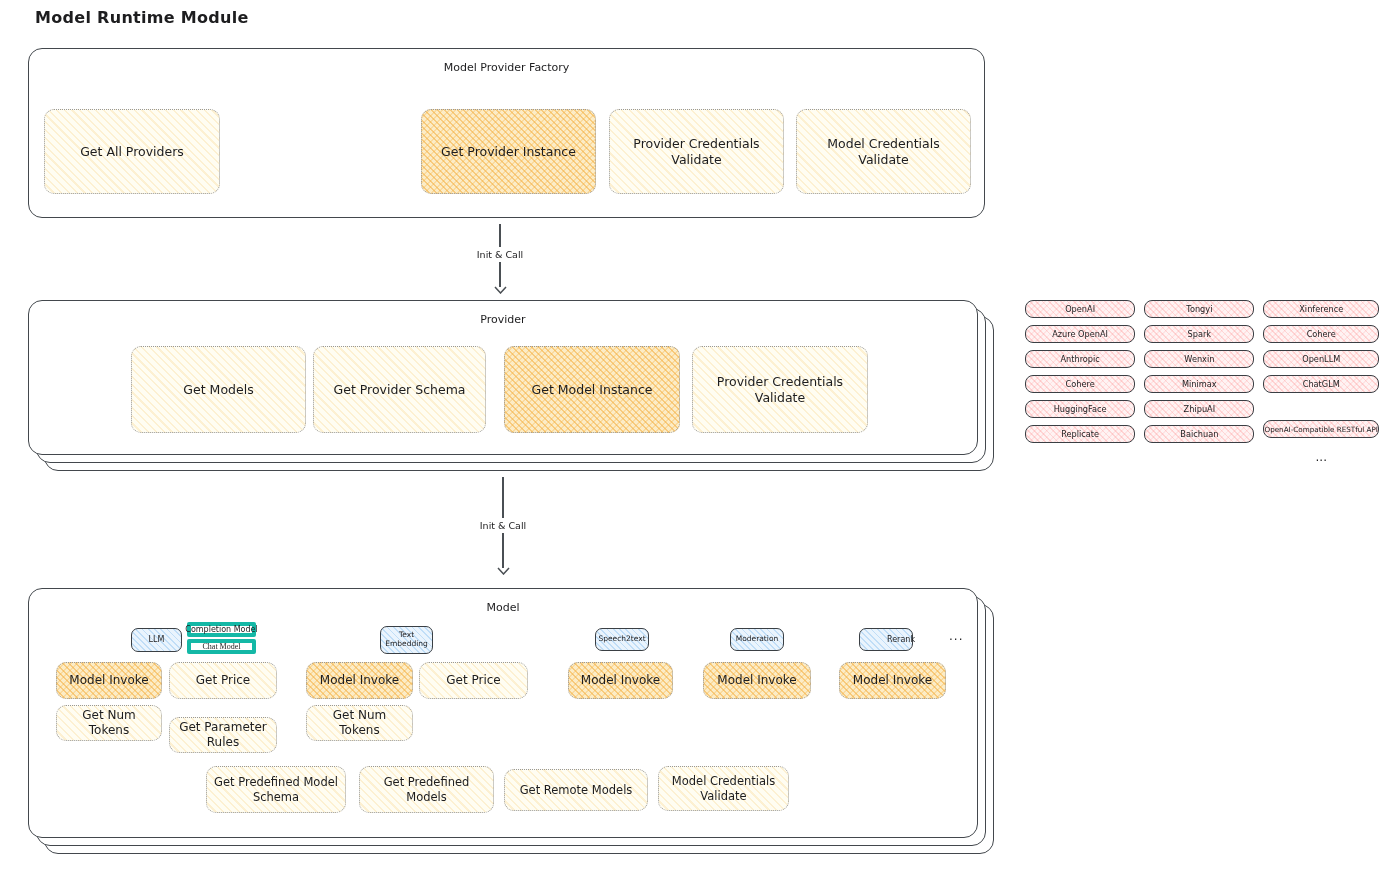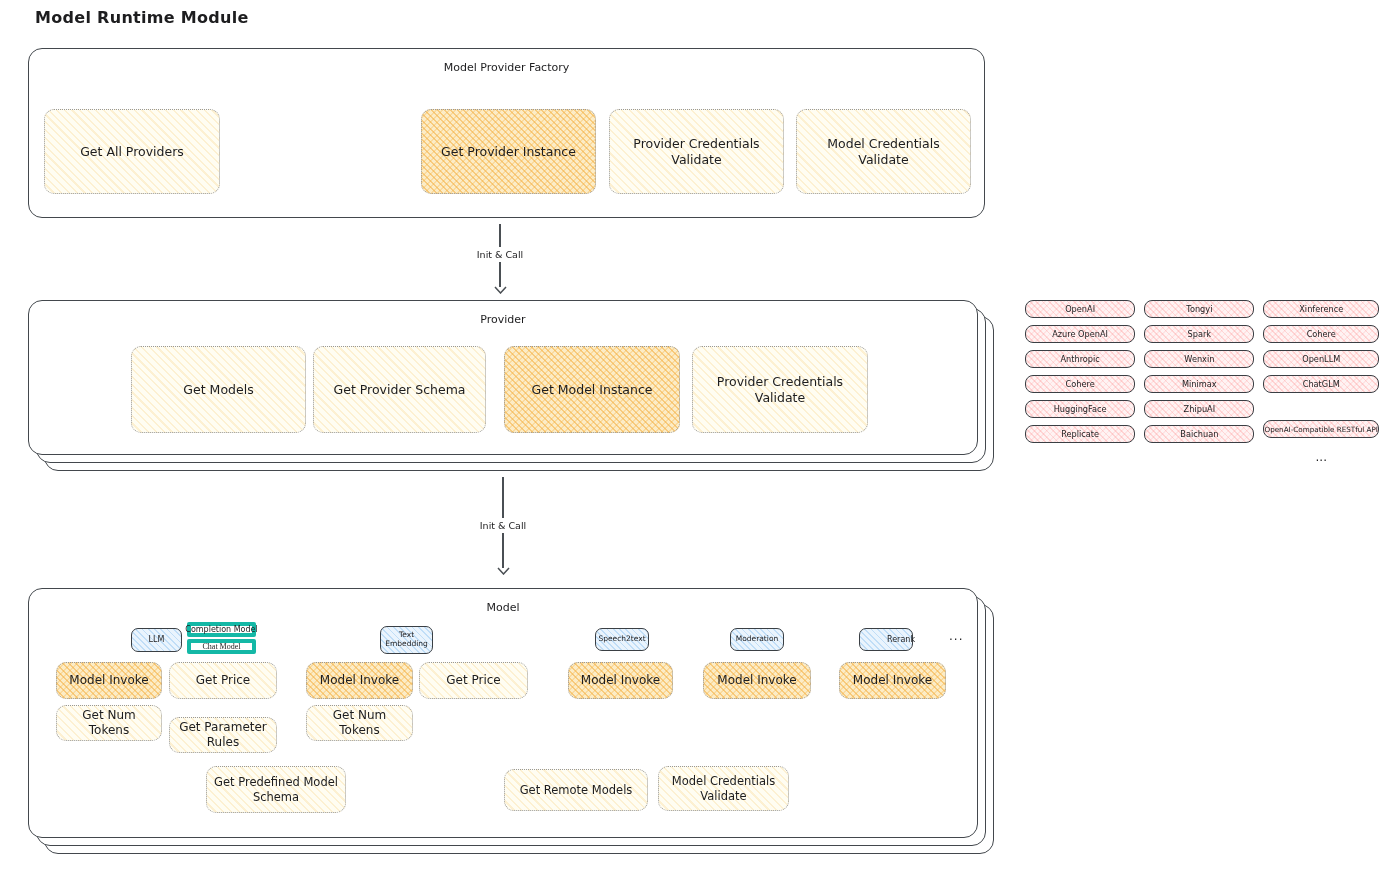--- a/index.html
+++ b/index.html
@@ -168,18 +168,19 @@
       <div class="op small" style="left:390px;top:73px;width:109px;height:37px;">Get Price</div>
       <div class="op hl small" style="left:539px;top:73px;width:105px;height:37px;">Model Invoke</div>
       <div class="op hl small" style="left:674px;top:73px;width:108px;height:37px;">Model Invoke</div>
       <div class="op hl small" style="left:810px;top:73px;width:107px;height:37px;">Model Invoke</div>
 
       <div class="op small" style="left:27px;top:116px;width:106px;height:36px;">Get Num Tokens</div>
       <div class="op small" style="left:140px;top:128px;width:108px;height:36px;">Get Parameter Rules</div>
       <div class="op small" style="left:277px;top:116px;width:107px;height:36px;">Get Num Tokens</div>
 
       <div class="op tiny" style="left:177px;top:177px;width:140px;height:47px;">Get Predefined Model Schema</div>
+      <div class="op tiny" style="left:330px;top:177px;width:135px;height:47px;">Get Predefined Models</div>
       <div class="op tiny" style="left:475px;top:180px;width:144px;height:42px;">Get Remote Models</div>
       <div class="op tiny" style="left:629px;top:177px;width:131px;height:45px;">Model Credentials Validate</div>
     </div>
   </div>
 
 </div>
 
 </body></html>

